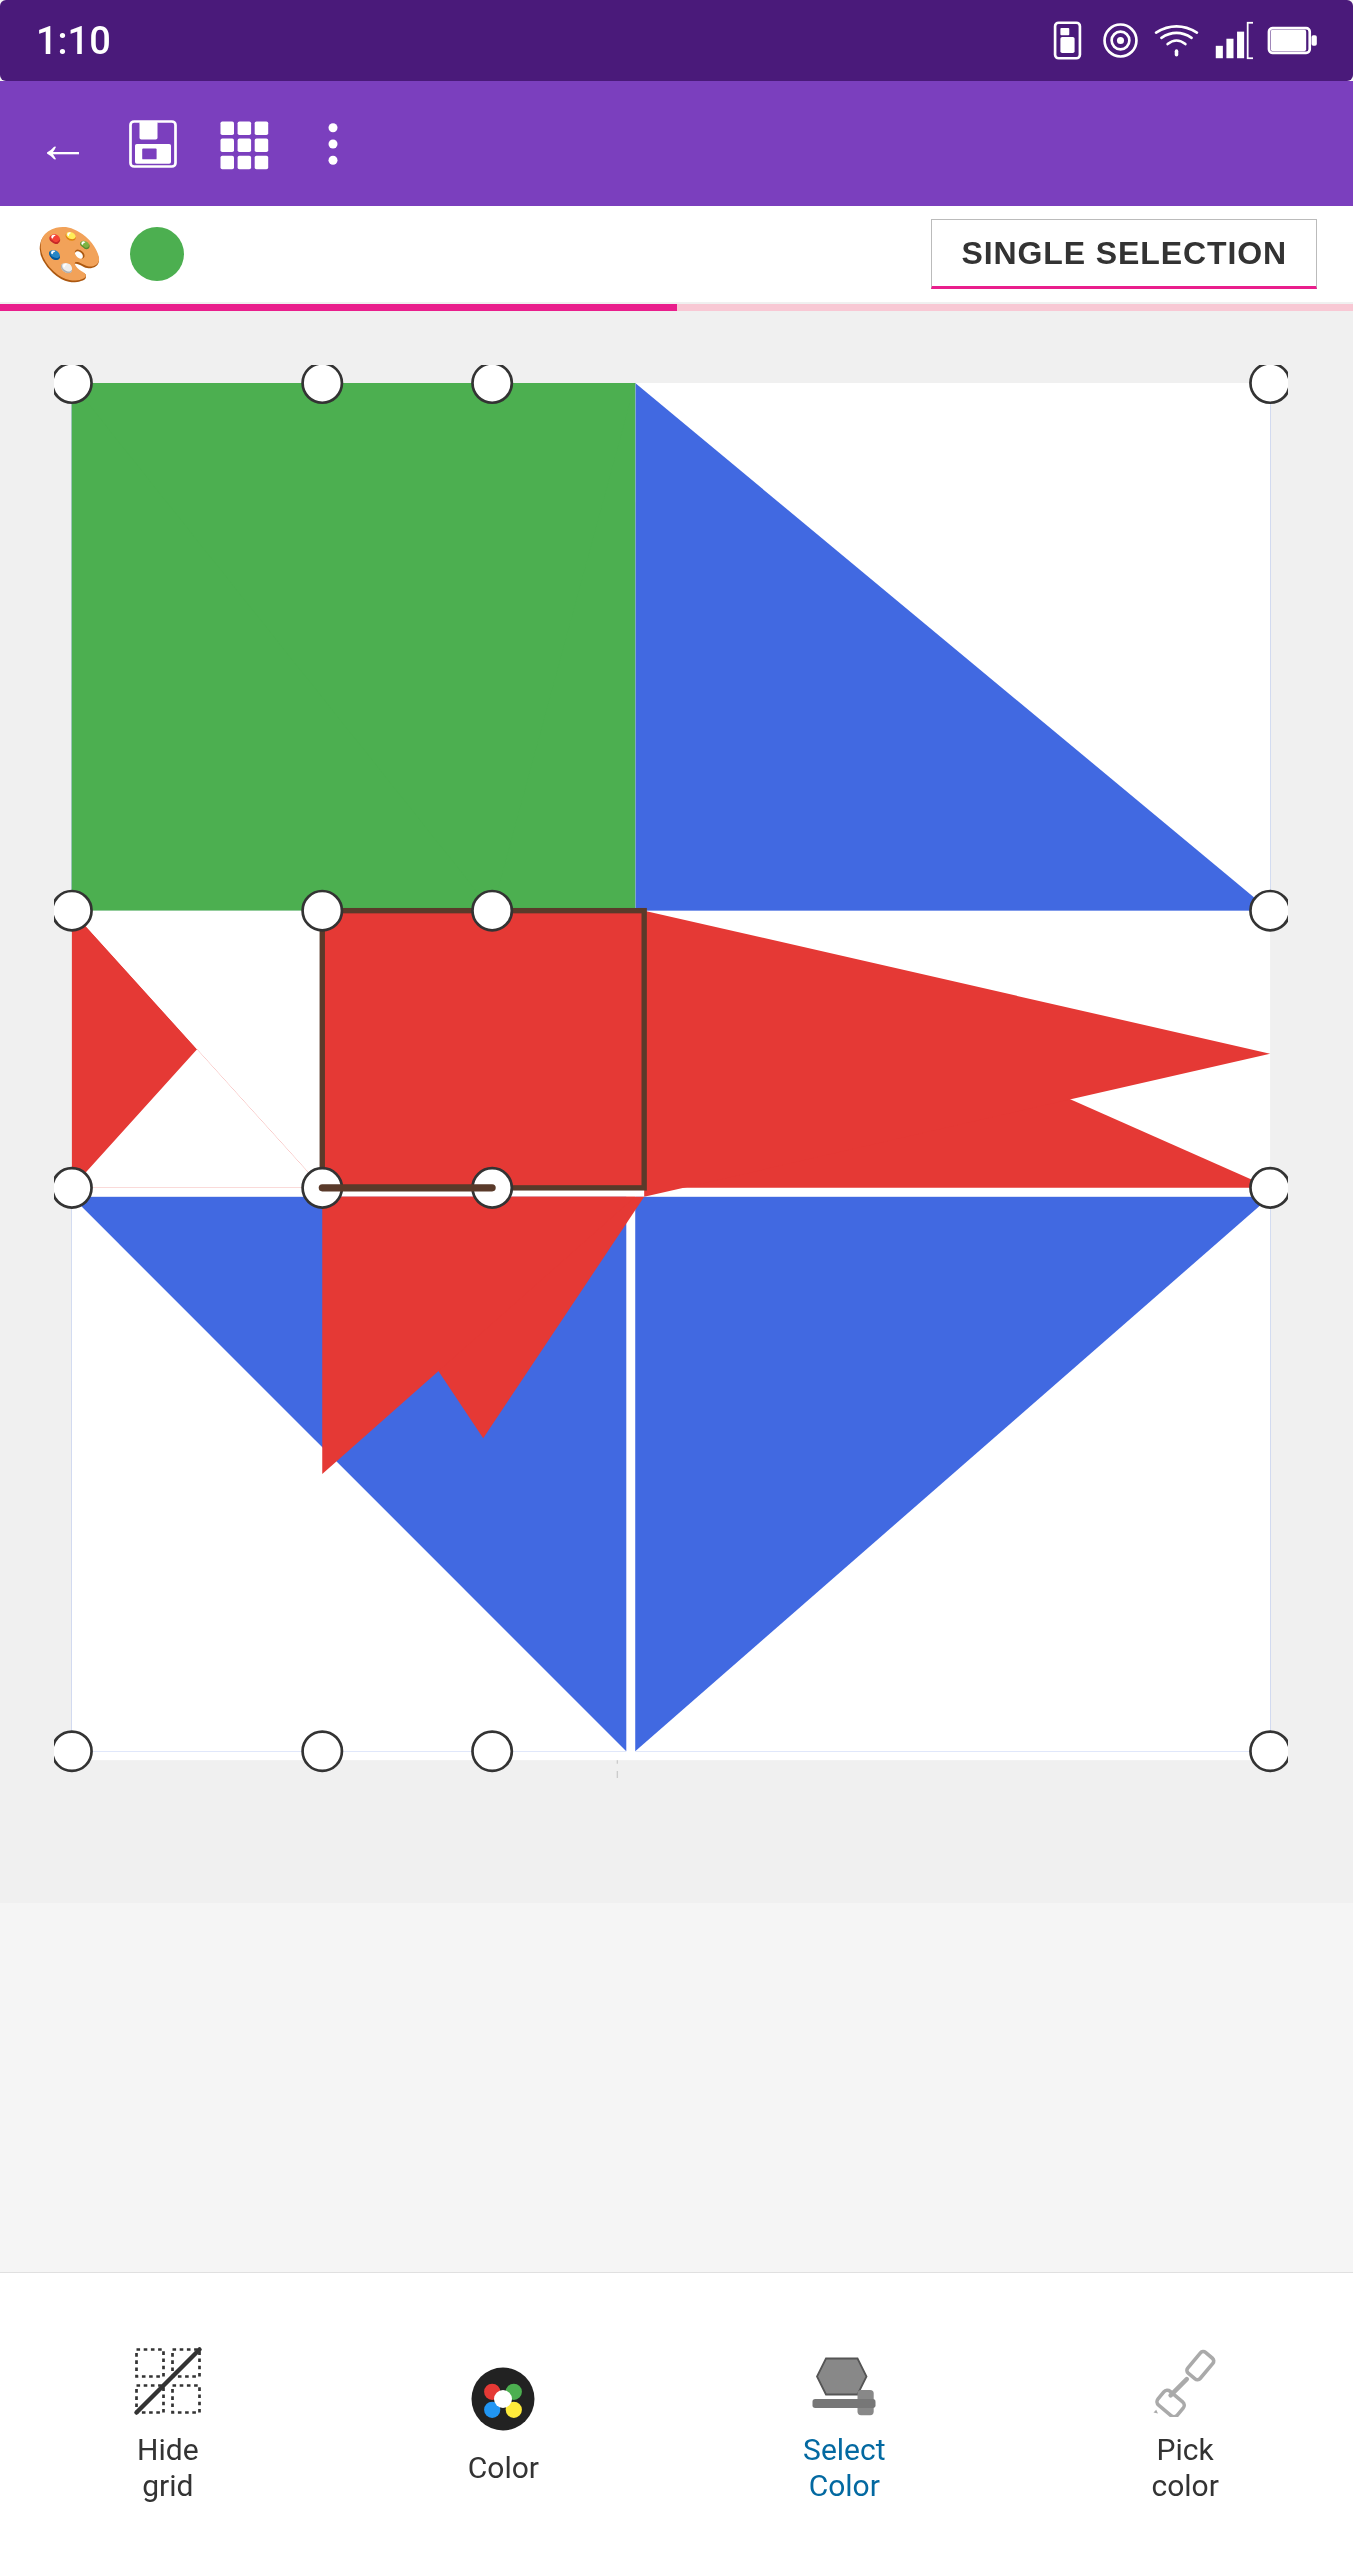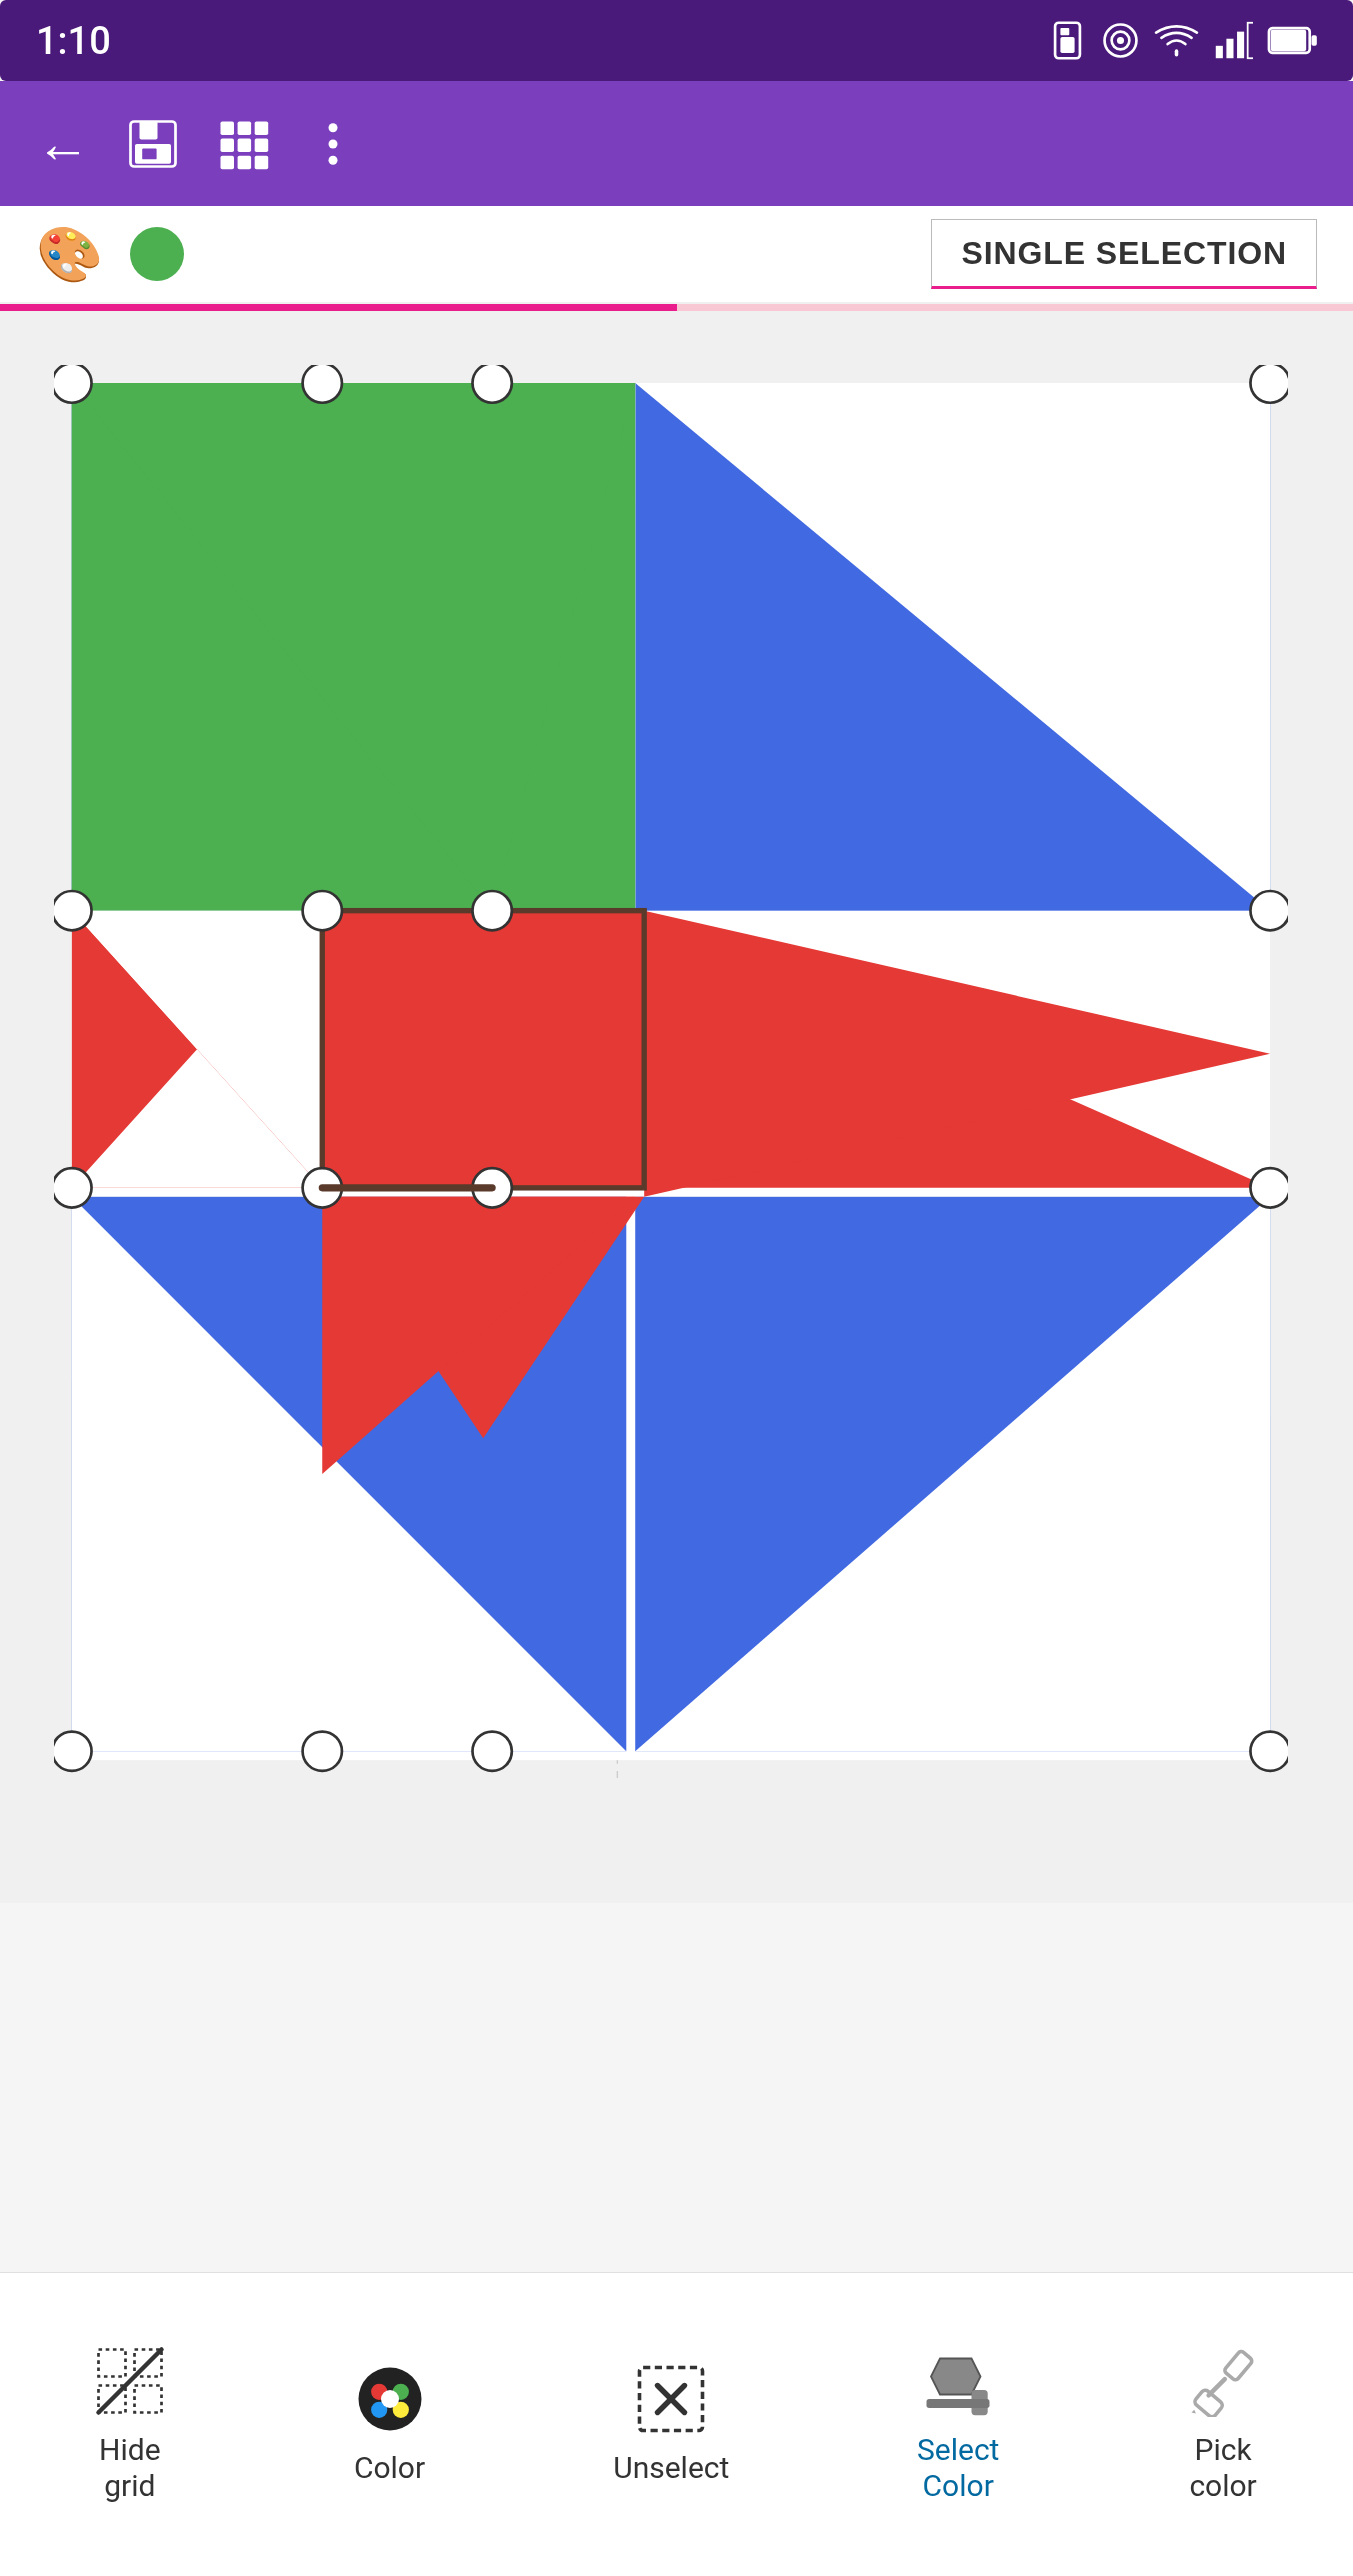--- a/index.html
+++ b/index.html
@@ -359,28 +359,20 @@
       <circle cx="40" cy="40" r="35" fill="#222"></circle>
       <circle cx="28" cy="32" r="9" fill="#e53935"></circle>
       <circle cx="52" cy="32" r="9" fill="#4caf50"></circle>
       <circle cx="28" cy="52" r="9" fill="#2196f3"></circle>
       <circle cx="52" cy="52" r="9" fill="#ffeb3b"></circle>
       <circle cx="40" cy="40" r="10" fill="white"></circle>
     </svg>
     <span class="toolbar-item-label">Color</span>
   </div>
 
-  <div class="toolbar-item">
-    <svg width="72" height="72" viewBox="0 0 80 80">
-      <rect x="5" y="5" width="70" height="70" rx="4" fill="none" stroke="#333" stroke-width="4" stroke-dasharray="8,5"></rect>
-      <line x1="25" y1="55" x2="55" y2="25" stroke="#333" stroke-width="6" stroke-linecap="round"></line>
-      <line x1="25" y1="25" x2="55" y2="55" stroke="#333" stroke-width="6" stroke-linecap="round"></line>
-    </svg>
-    <span class="toolbar-item-label">Unselect</span>
-  </div>
 
   <div class="toolbar-item selected">
     <svg width="72" height="72" viewBox="0 0 80 80">
 
       <polygon points="20,15 55,15 65,35 55,55 20,55 10,35" fill="#888" stroke="#555" stroke-width="2"></polygon>
       <rect x="55" y="50" width="18" height="28" rx="4" fill="#888"></rect>
       <rect x="5" y="60" width="70" height="10" rx="3" fill="#777"></rect>
     </svg>
     <span class="toolbar-item-label">Select<br>Color</span>
   </div>

